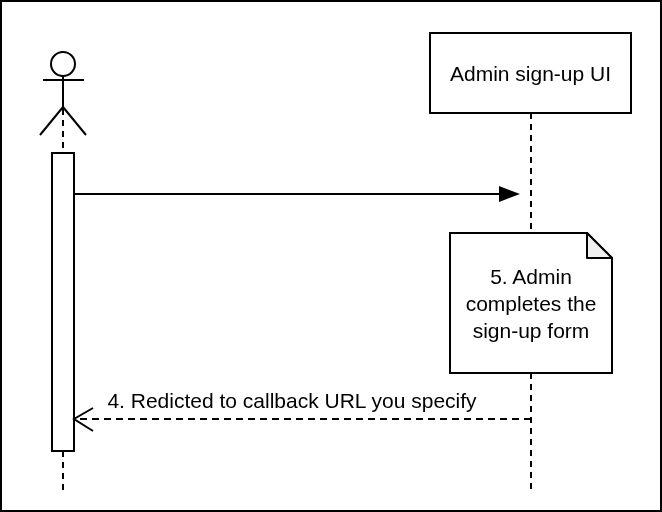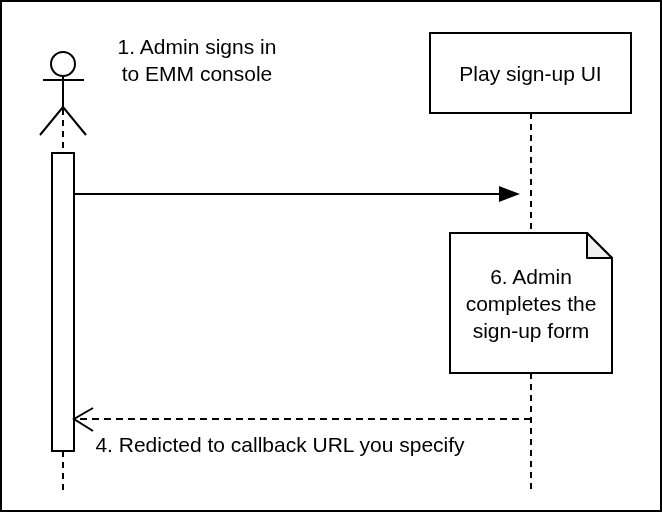--- a/index.html
+++ b/index.html
@@ -54,24 +54,23 @@
   .note-label {
     left: 448px;
     top: 231px;
     width: 162px;
     height: 140px;
     display: flex;
     align-items: center;
     justify-content: center;
   }
   .msg2-label {
-    left: 78px;
+    left: 90px;
     top: 385px;
     width: 400px;
-    margin-top: 44px;
   }
 </style>
 </head>
 <body>
 
 <div class="canvas">
 
   <svg class="diagram-svg" viewBox="0 0 662 512">
 
     <g stroke="#000000" stroke-width="2" fill="none">
@@ -95,25 +94,23 @@
     <line x1="72" y1="192" x2="500" y2="192" stroke="#000000" stroke-width="2"></line>
     <polygon points="518,192 497,184 497,200" fill="#000000"></polygon>
 
     <path d="M448 231 H585 L610 256 V371 H448 Z" fill="#ffffff" stroke="#000000" stroke-width="2"></path>
     <path d="M585 231 V256 H610 Z" fill="#f0f0f0" stroke="#000000" stroke-width="2" stroke-linejoin="round"></path>
 
     <line x1="529" y1="417" x2="76" y2="417" stroke="#000000" stroke-width="2" stroke-dasharray="7,5"></line>
     <polyline points="91,406 72,417 91,429" fill="none" stroke="#000000" stroke-width="2"></polyline>
   </svg>
 
-  <div class="label actor-label">1. Admin signs in
-to EMM console</div>
 
-  <div class="label participant-label">Play sign-up UI</div>
+  <div class="label participant-label">Admin sign-up UI</div>
 
 
-  <div class="label note-label">6. Admin
+  <div class="label note-label">5. Admin
 completes the
 sign-up form</div>
 
   <div class="label msg2-label">4. Redicted to callback URL you specify</div>
 
 </div>
 
 </body></html>

